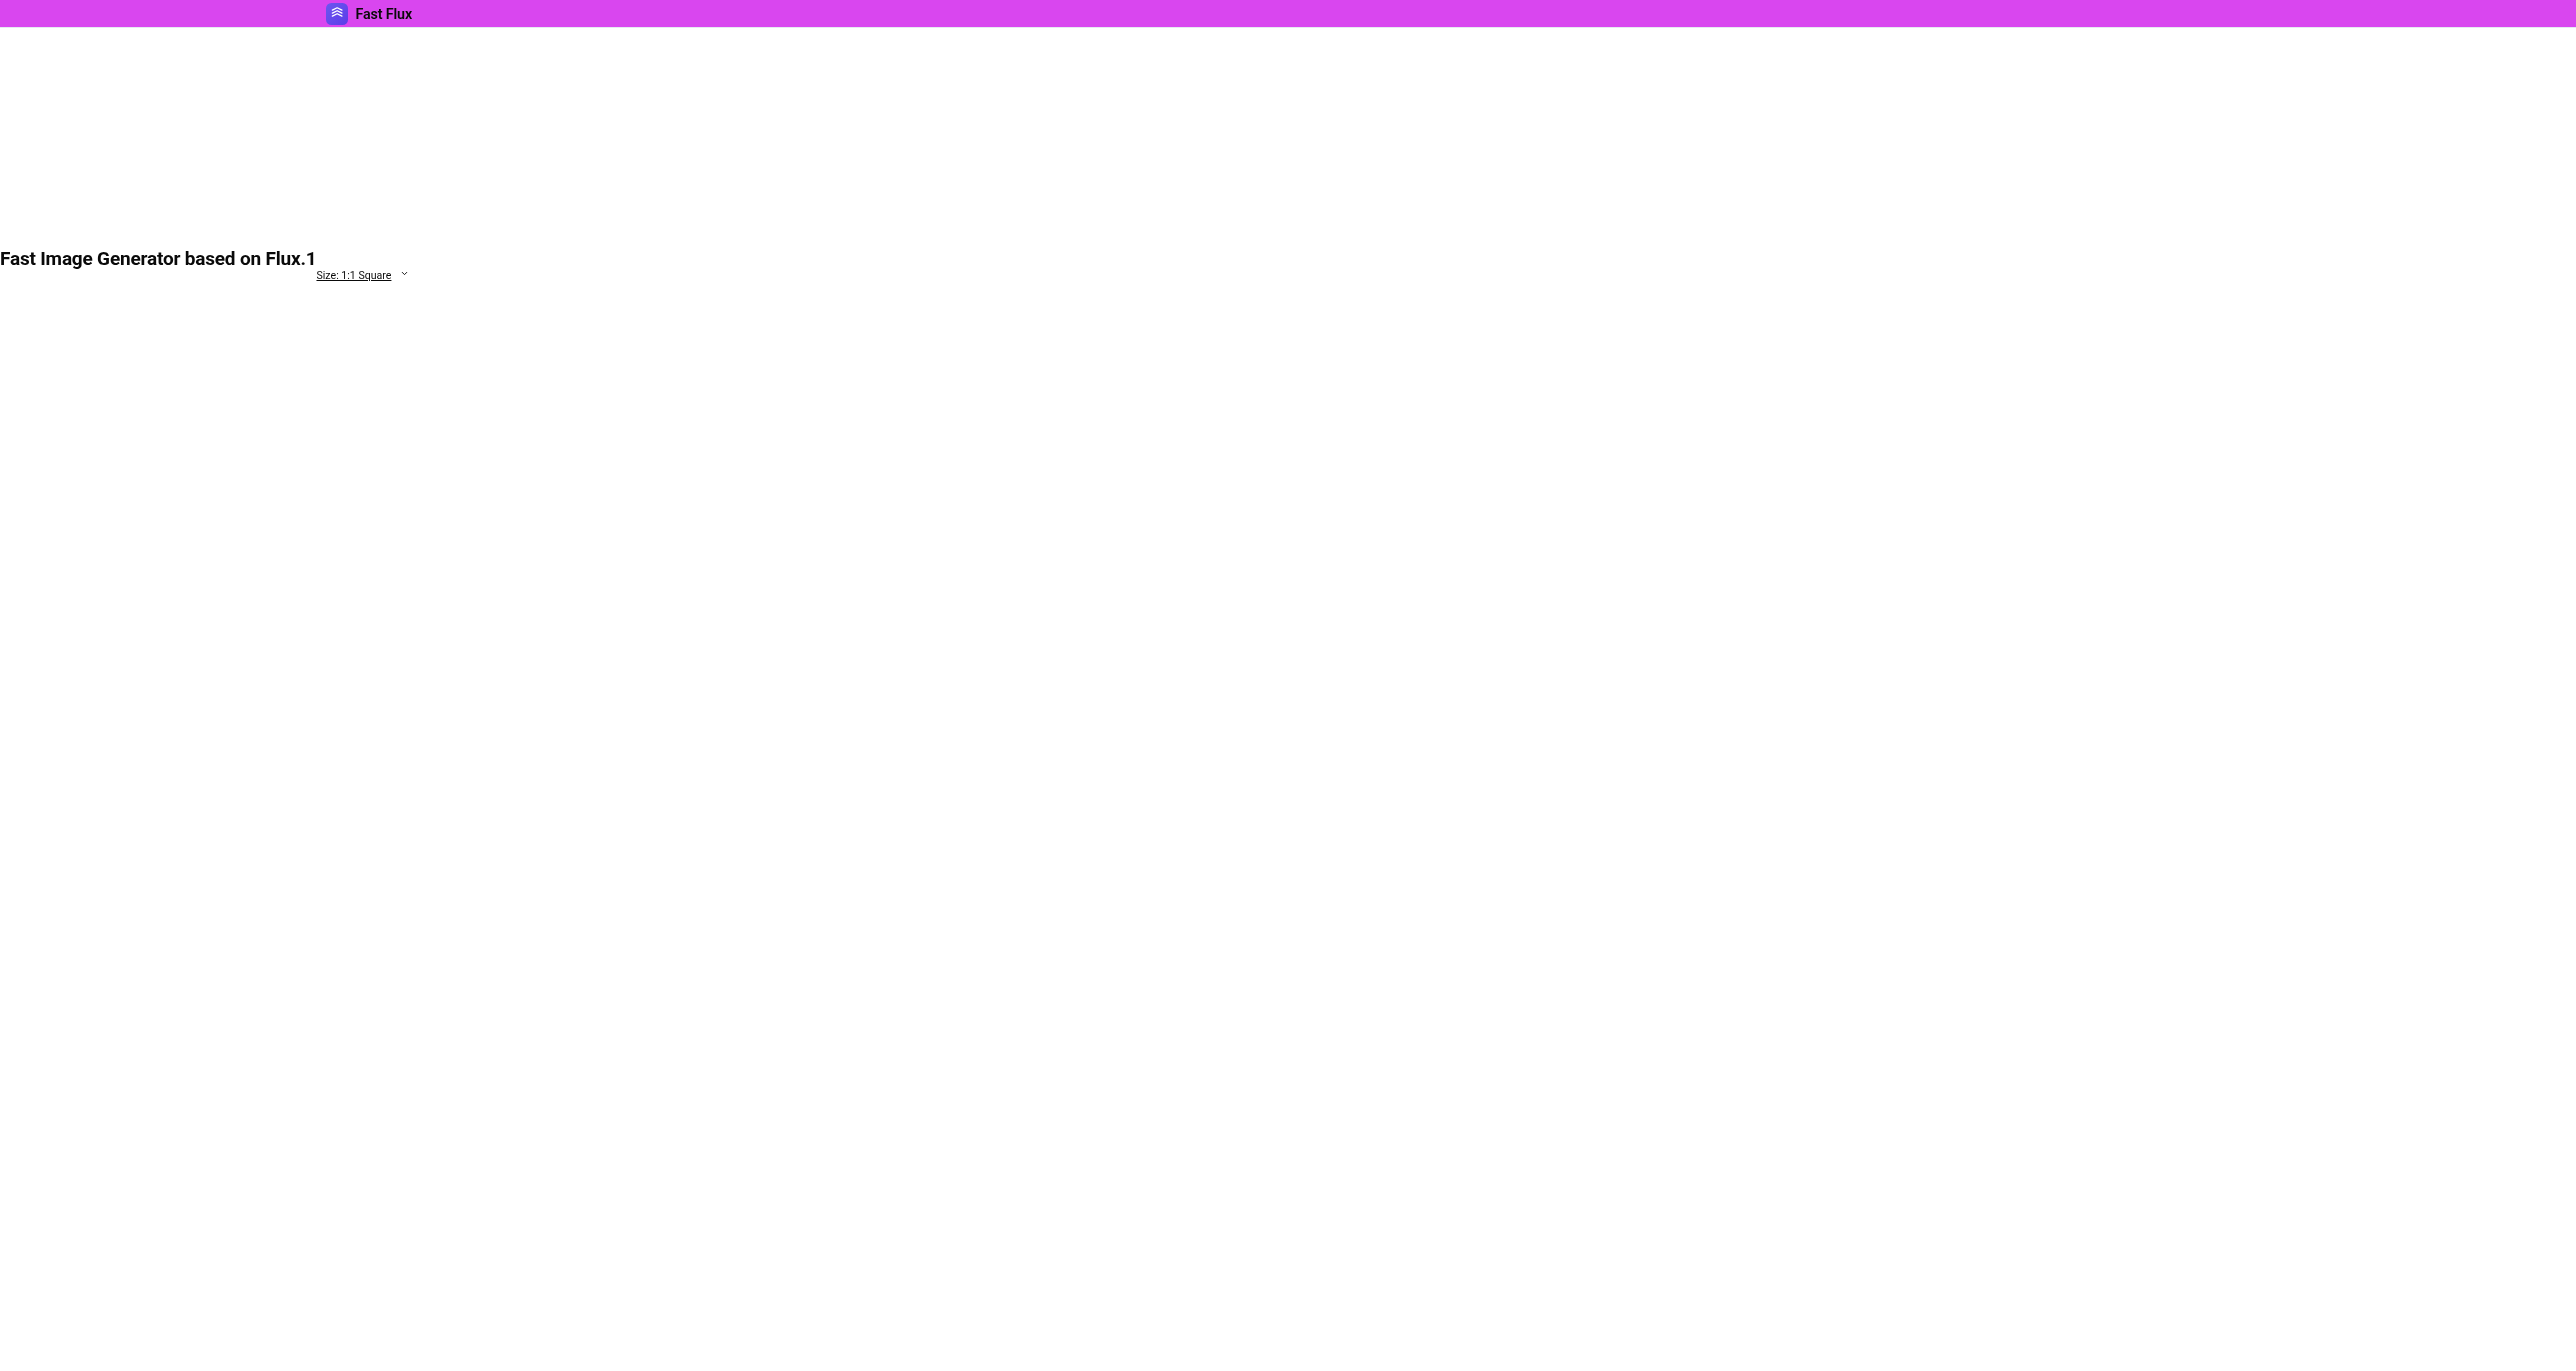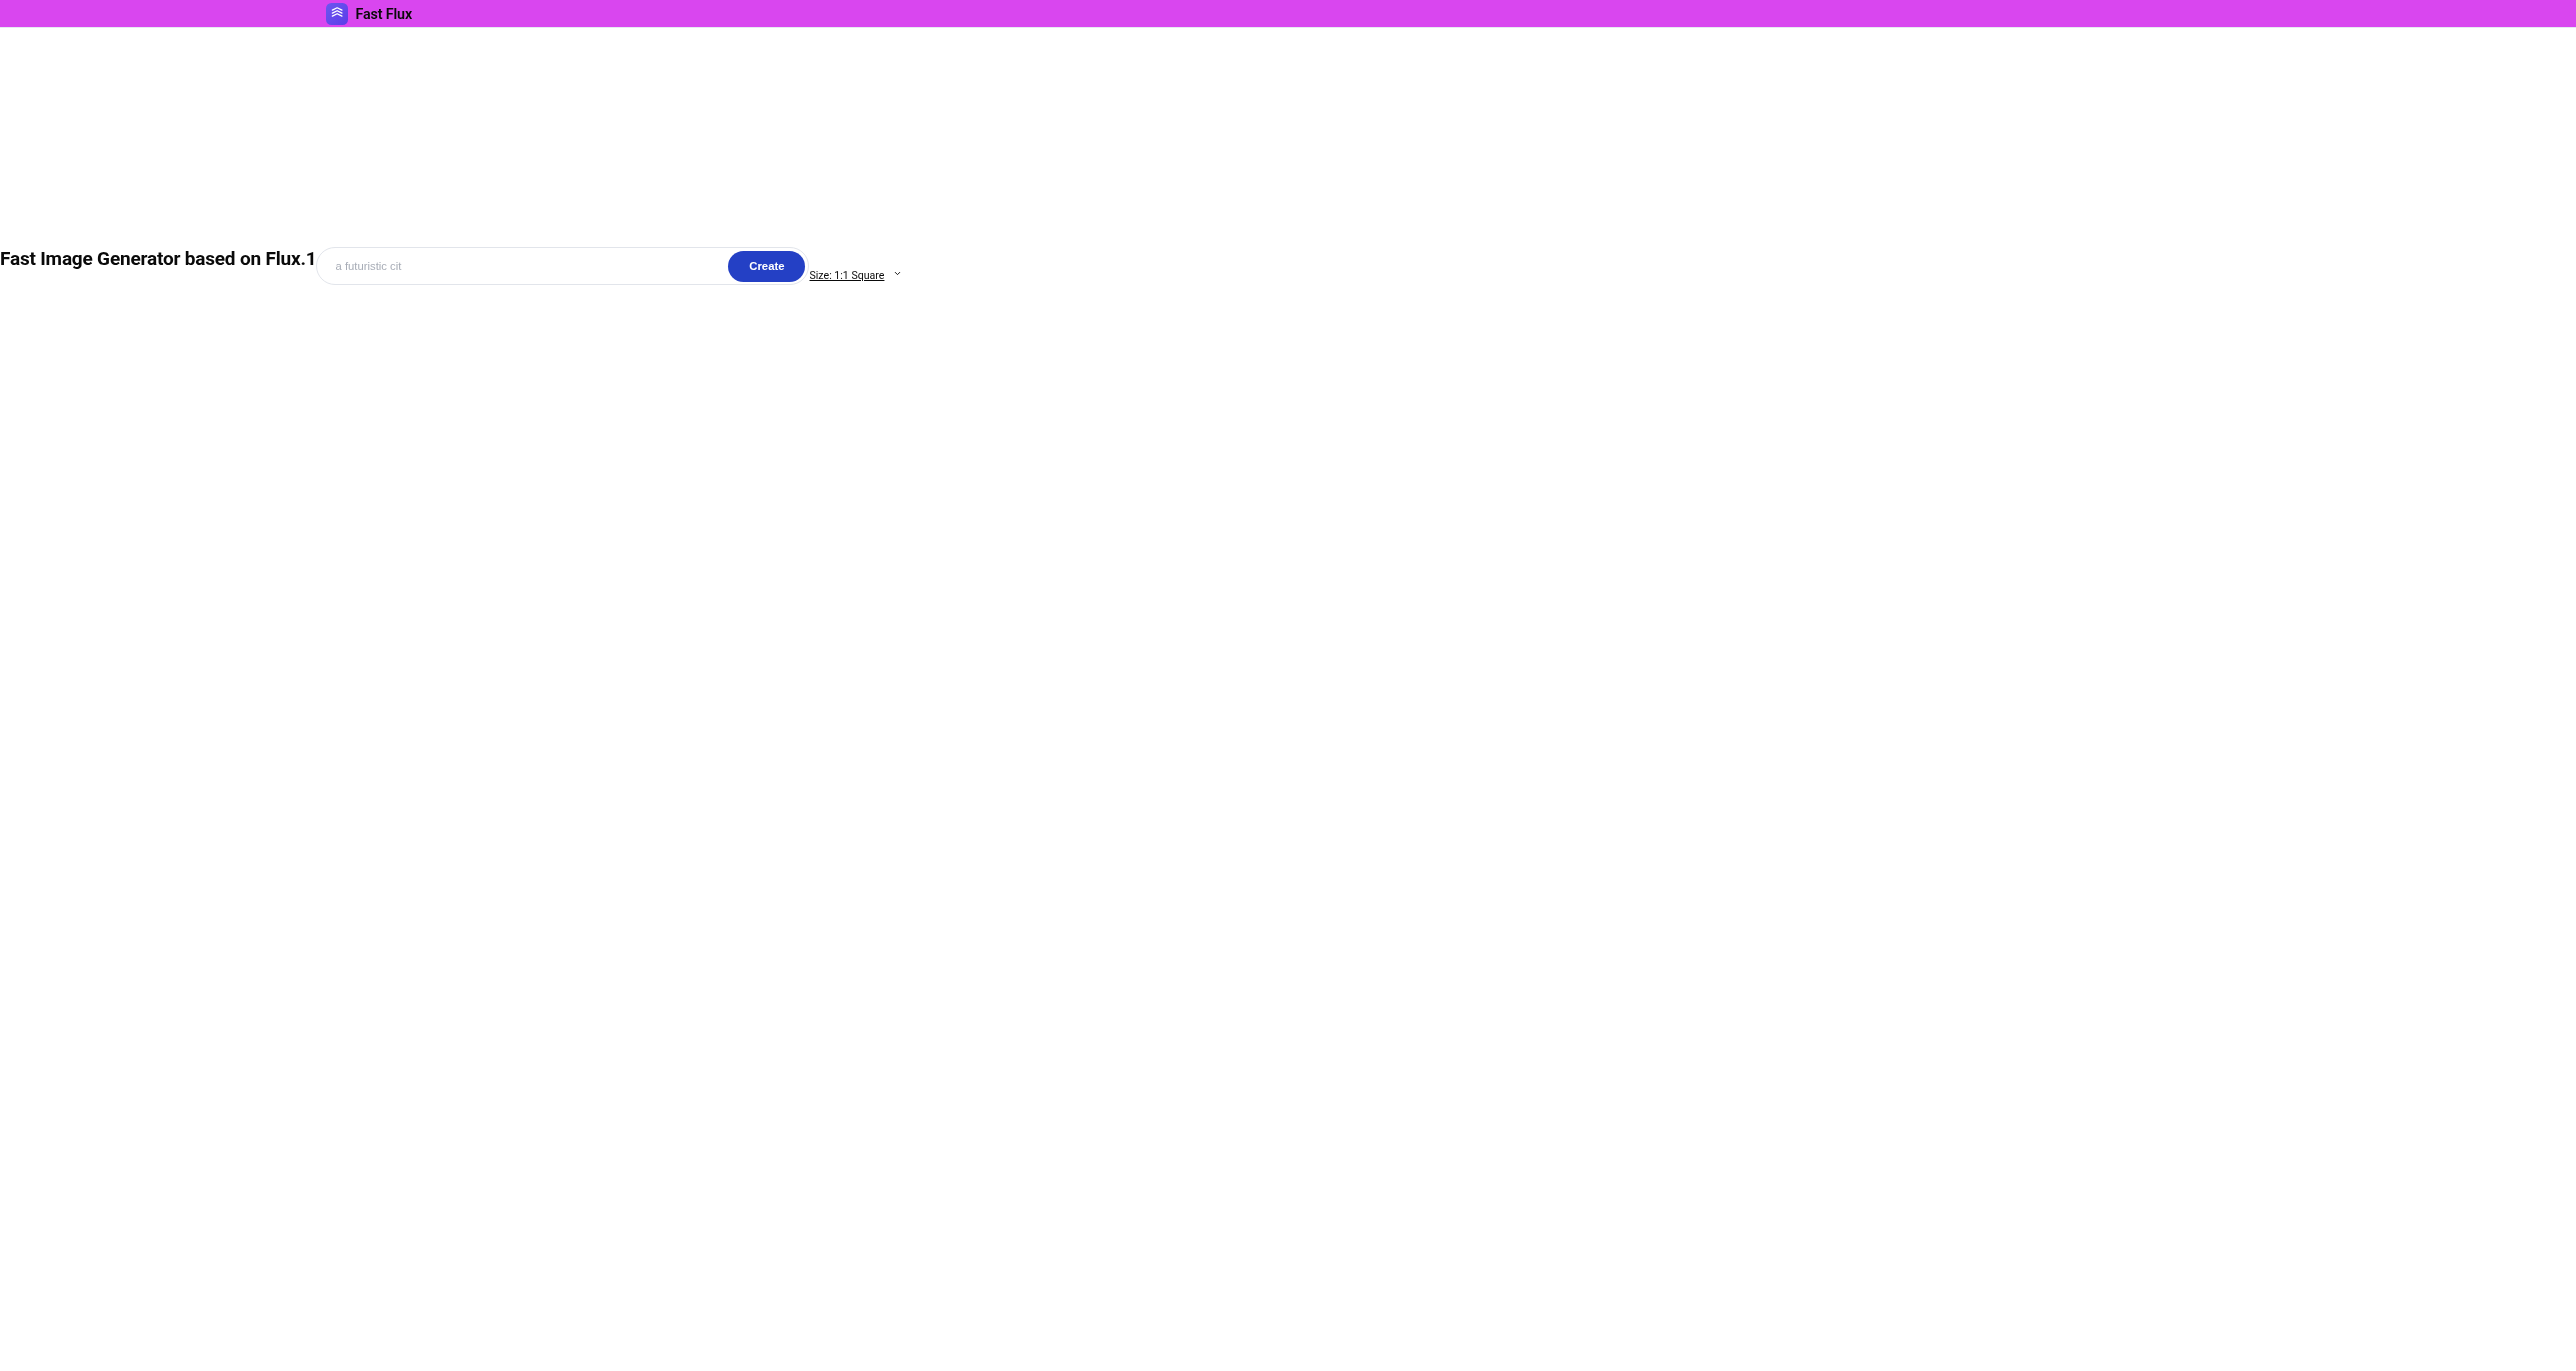--- a/index.html
+++ b/index.html
@@ -140,24 +140,20 @@
         <path d="M4 17l8-4 8 4"></path>
       </svg>
     </div>
     <span class="logo-text">Fast Flux</span>
   </div>
 </div>
 
 <div class="main-content">
   <h1 class="title">Fast Image Generator based on Flux.1</h1>
 
-  <div class="input-container">
-    <input type="text" class="prompt-input" placeholder="a futuristic cit" value="" style="">
-    <button class="create-button">Create</button>
-  </div>
 
   <div class="size-selector">
     <span class="size-label">Size: 1:1 Square</span>
     <span class="chevron-icon">
       <svg viewBox="0 0 24 24" fill="none" stroke="#0a0a0a" stroke-width="2.5" stroke-linecap="round" stroke-linejoin="round">
         <polyline points="6 9 12 15 18 9"></polyline>
       </svg>
     </span>
   </div>
 </div>

